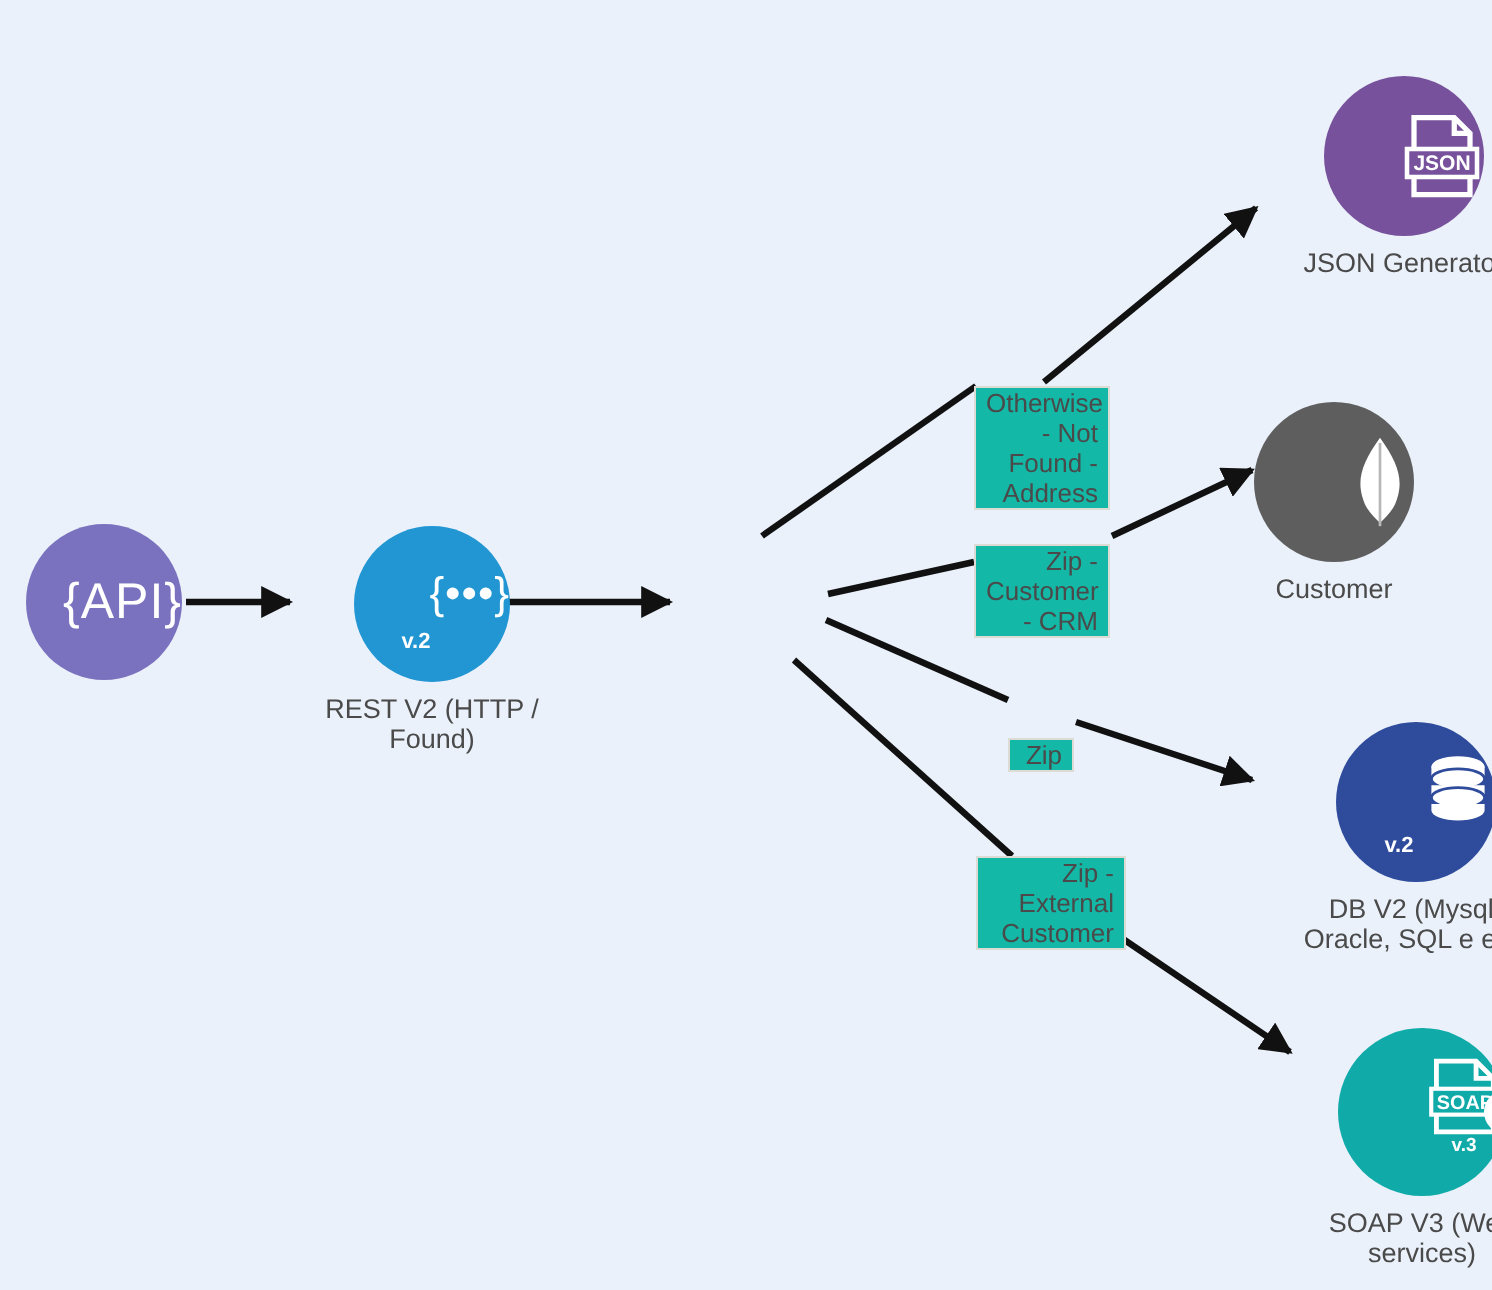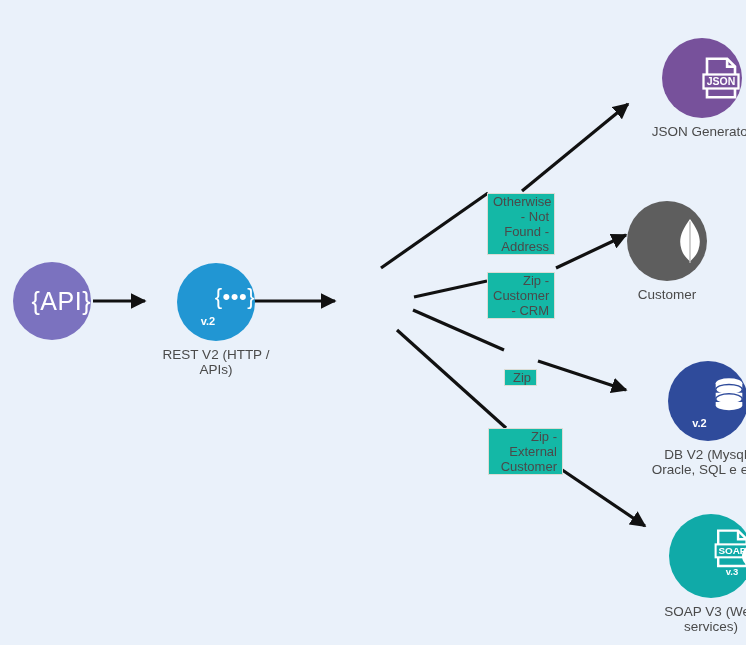--- a/index.html
+++ b/index.html
@@ -138,21 +138,21 @@
     </div>
     <div class="node-label"></div>
   </div>
 
   <div class="node" style="left:151px; top:263px;">
     <div class="node-shape circle" style="width:78px; height:78px; background:#2196d3;">
       <span class="node-icon-text" style="font-size:22px; font-weight:normal; position:relative; top:-5px;">{•••}</span>
       <span class="version-tag">v.2</span>
     </div>
     <div class="node-label" style="width:130px;">REST V2 (HTTP /
-APIs)</div>
+Found)</div>
   </div>
 
 
   <div class="node" style="left:627px; top:38px;">
     <div class="node-shape circle" style="width:80px; height:80px; background:#77519b;">
       <svg viewBox="0 0 48 52" width="42" height="46">
         <path d="M8 4 H31 L40 13 V48 H8 Z" fill="none" stroke="#ffffff" stroke-width="3"></path>
         <path d="M31 4 V13 H40" fill="none" stroke="#ffffff" stroke-width="3"></path>
         <rect x="4" y="22" width="40" height="16" fill="#77519b" stroke="#ffffff" stroke-width="2.6"></rect>
         <text x="24" y="34" text-anchor="middle" fill="#ffffff" font-family="Liberation Sans, sans-serif" font-size="12" font-weight="bold">JSON</text>

